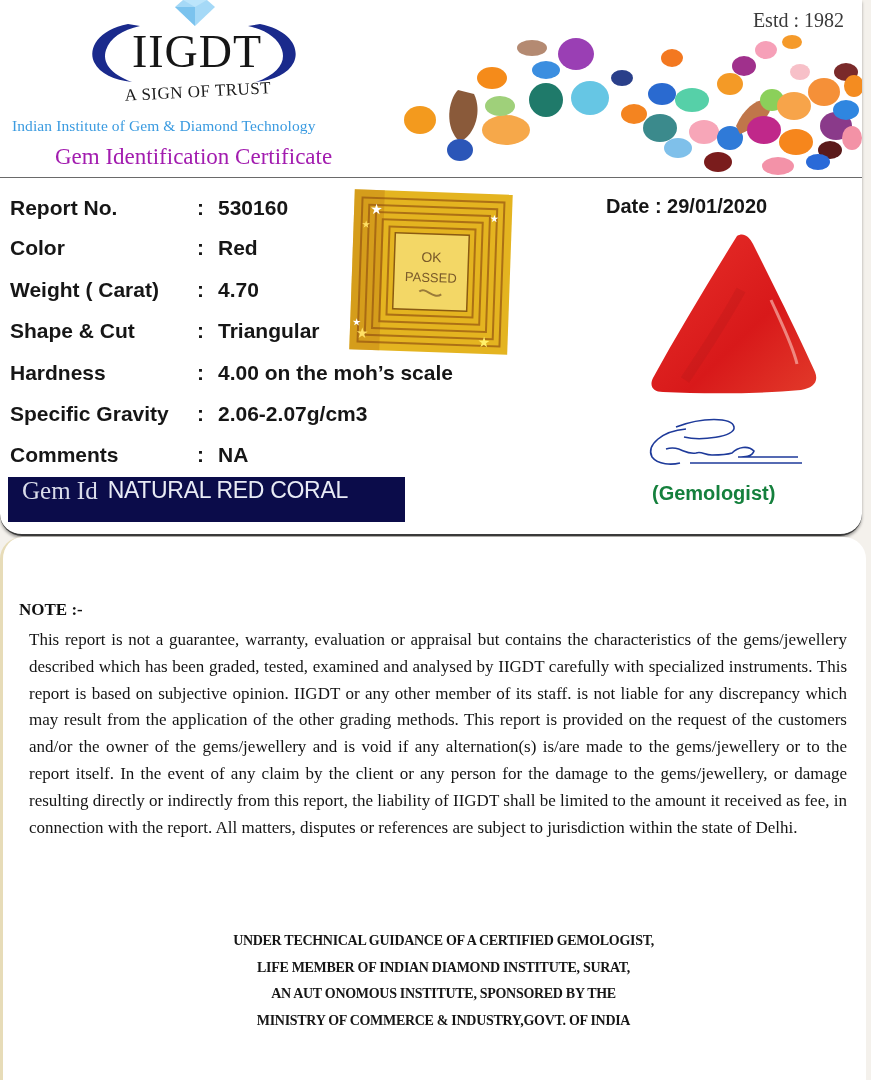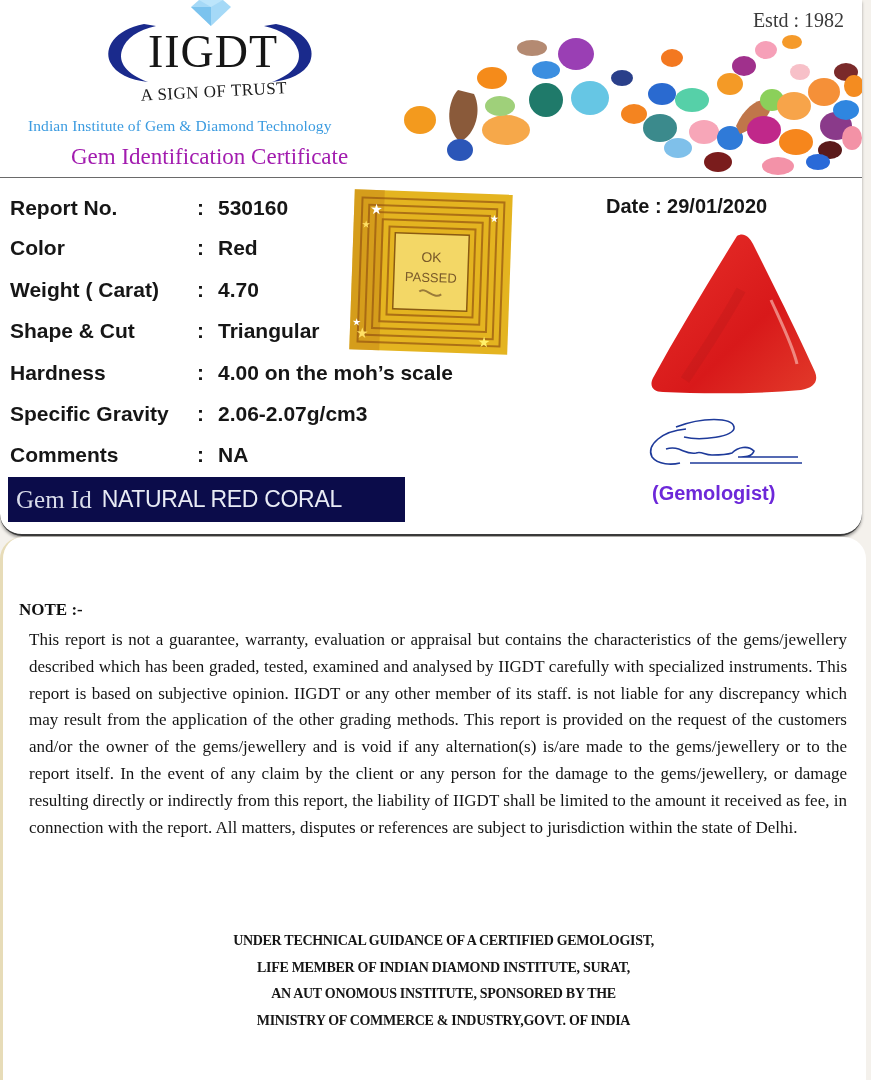--- a/index.html
+++ b/index.html
@@ -7,21 +7,21 @@
     body { position: relative; font-family: "Liberation Sans", sans-serif; color: #111; }
 
     
     .card-top {
       position: absolute; left: 0; top: 0; width: 862px; height: 536px;
       background: #ffffff; border-radius: 0 0 22px 22px;
       box-shadow: 0 2px 3px rgba(0,0,0,0.35);
       border-bottom: 2px solid #3a3a3a;
     }
     .header { position: absolute; left: 0; top: 0; width: 862px; height: 178px; border-bottom: 1px solid #6a6a6a; }
-    .logo-wrap { position: absolute; left: 16px; top: 0; width: 400px; height: 178px; padding-left: 44px; }
+    .logo-wrap { position: absolute; left: 0; top: 0; width: 400px; height: 178px; padding-left: 44px; }
     .logo-diamond { position: absolute; left: 175px; top: 0px; width: 40px; height: 26px; }
     .logo-swoosh { position: absolute; left: 88px; top: 22px; width: 212px; height: 62px; }
     .logo-text {
       position: absolute; left: 122px; top: 26px; width: 150px; text-align: center;
       font-family: "Liberation Serif", serif; font-size: 46px; color: #161616; letter-spacing: 1px; line-height: 52px;
     }
     .tagline {
       position: absolute; left: 108px; top: 82px; width: 180px; text-align: center;
       font-family: "Liberation Serif", serif; font-size: 17px; color: #1a1a1a; letter-spacing: 0.5px;
       transform: rotate(-3deg);
@@ -41,33 +41,33 @@
     .gems { position: absolute; left: 400px; top: 30px; width: 462px; height: 148px; }
 
     .fields { position: absolute; left: 10px; top: 192px; }
     .field { position: absolute; left: 0; height: 32px; white-space: nowrap; font-weight: bold; font-size: 21px; color: #161616; }
     .field .lbl { position: absolute; left: 0; top: 0; }
     .field .colon { position: absolute; left: 187px; top: 0; }
     .field .val { position: absolute; left: 208px; top: 0; }
 
     .gem-id-bar {
       position: absolute; left: 8px; top: 477px; width: 397px; height: 45px;
-      background: #0b0c4a; color: #e8ebf5; display: flex; align-items: center; padding-left: 8px;
+      background: #0b0c4a; color: #e8ebf5; display: flex; align-items: flex-start; padding-left: 14px;
     }
     .gem-id-bar .gid-label { font-family: "Liberation Serif", serif; font-size: 25px; margin-right: 10px; color: #d9dcea; }
     .gem-id-bar .gid-val { font-family: "Liberation Sans", sans-serif; font-size: 23px; letter-spacing: -0.3px; }
 
     .hologram { position: absolute; left: 350px; top: 190px; width: 162px; height: 164px; transform: rotate(2deg); }
 
     .date {
       position: absolute; left: 606px; top: 195px; font-weight: bold; font-size: 20px; color: #161616;
     }
     .coral { position: absolute; left: 645px; top: 230px; width: 176px; height: 170px; }
     .signature { position: absolute; left: 640px; top: 415px; width: 170px; height: 60px; }
-    .gemologist { position: absolute; left: 652px; top: 482px; font-weight: bold; font-size: 20px; color: #6d28d9; }
+    .gemologist { position: absolute; left: 652px; top: 482px; font-weight: bold; font-size: 20px; color: #15803d; }
 
     
     .card-bottom {
       position: absolute; left: 0; top: 537px; width: 866px; height: 560px;
       background: #ffffff; border-radius: 22px 22px 0 0;
       border-left: 3px solid #e7dcb8;
     }
     .note-title {
       position: absolute; left: 19px; top: 600px;
       font-family: "Liberation Serif", serif; font-weight: bold; font-size: 17px; color: #111;

